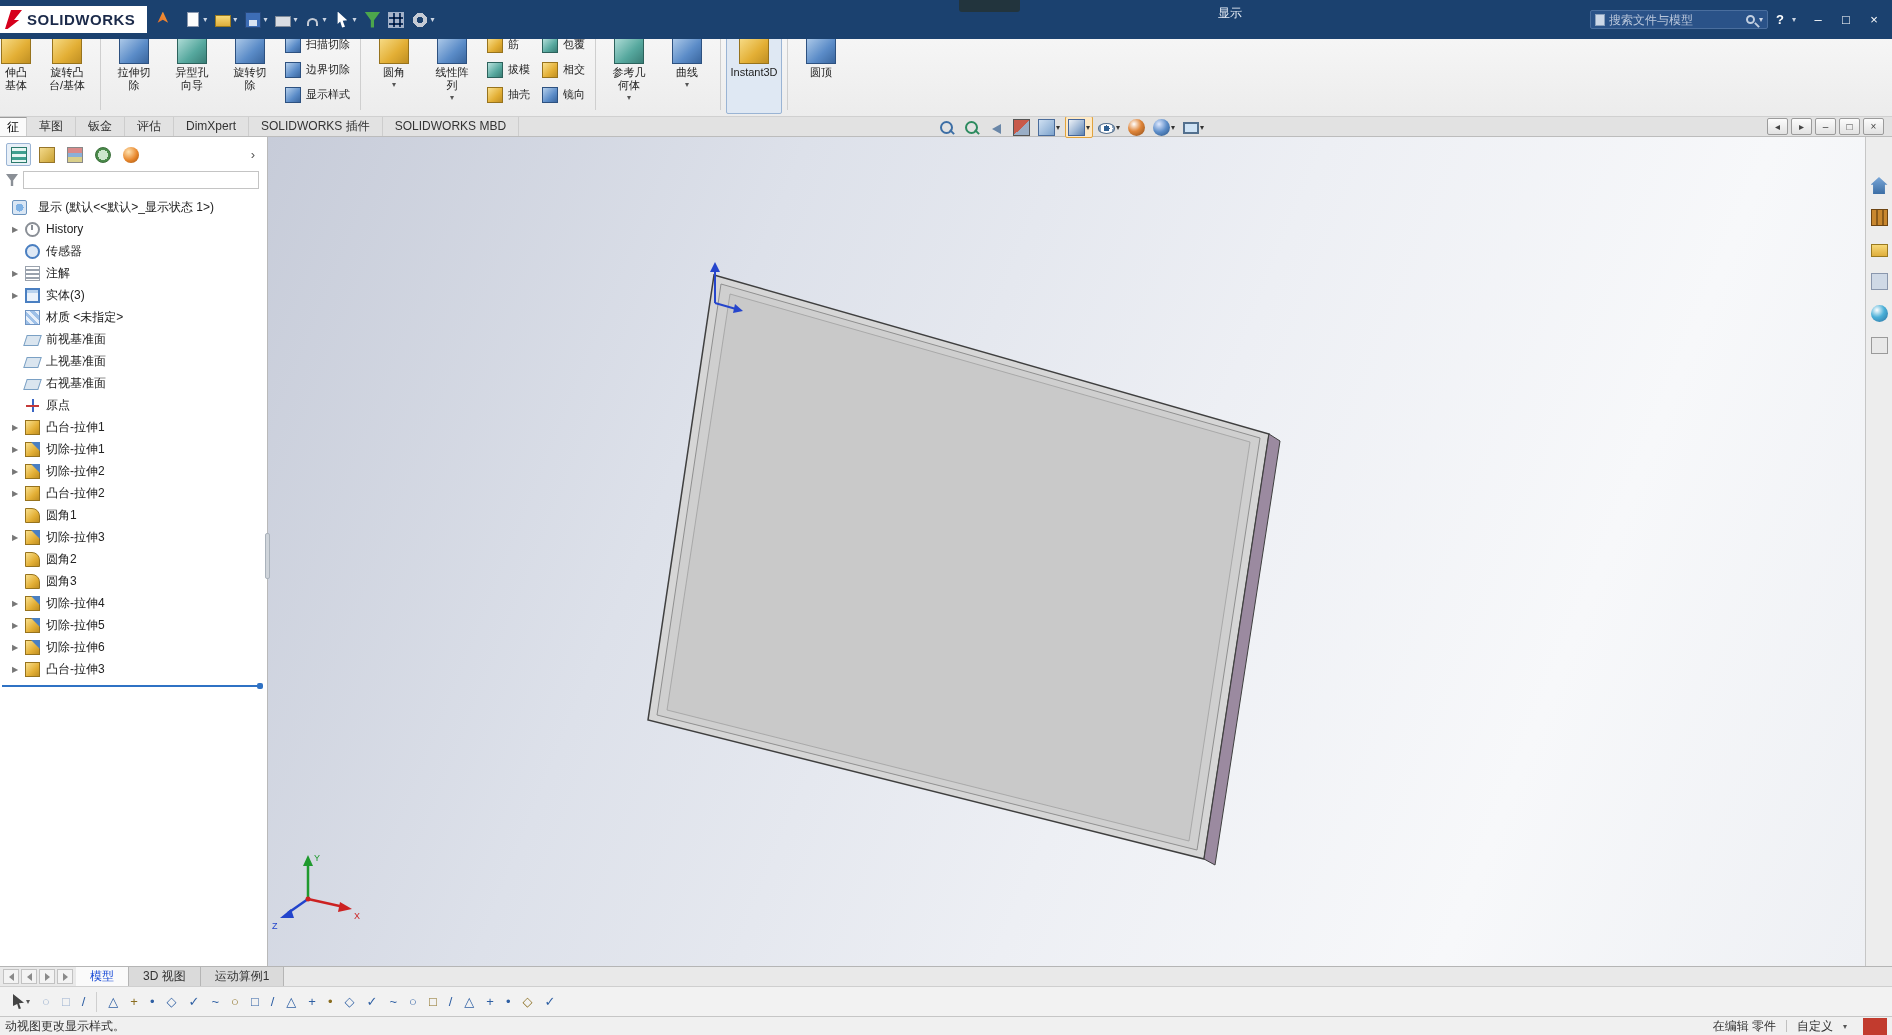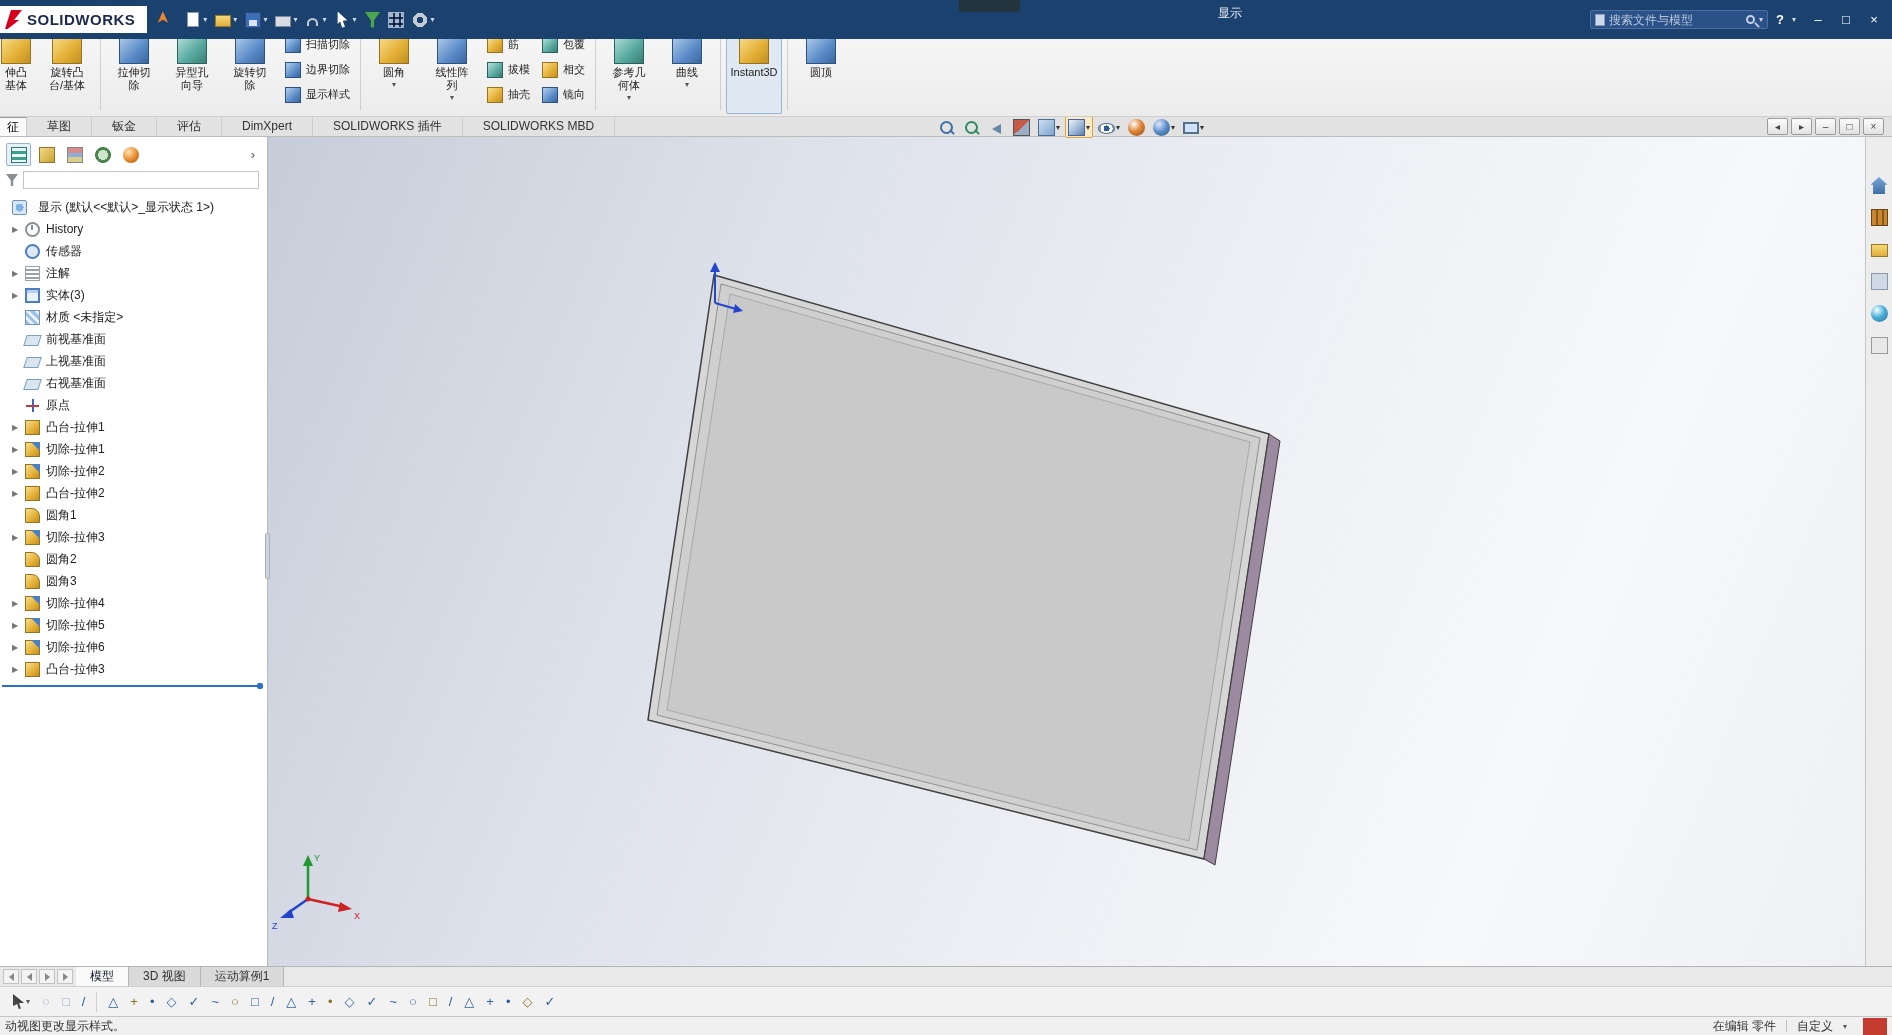--- a/index.html
+++ b/index.html
@@ -58,21 +58,21 @@
 .ric-teal{background:linear-gradient(135deg,#b9e2dd,#56a89e 60%,#3a7e76);border:1px solid #2c625c}
 .rlines{text-align:center;font-size:11px;line-height:13px;white-space:nowrap}
 .rdd{font-size:8px;color:#555;margin-top:1px}
 .rstack{display:flex;flex-direction:column;justify-content:flex-start;padding-top:4px;gap:4px}
 .rrow{display:flex;align-items:center;gap:5px;height:21px;padding:0 5px;border-radius:2px}
 .rrow-label{font-size:11px;white-space:nowrap}
 
 
 #tabstrip{position:absolute;left:0;top:117px;width:100%;height:20px;background:#e2e2e2;border-bottom:1px solid #bcbcbc;z-index:10}
 #cmdtabs{display:flex;height:100%}
-.ctab{padding:0 20px;line-height:19px;font-size:12px;color:#333;border-right:1px solid #cdcdcd;white-space:nowrap}
+.ctab{padding:0 12px;line-height:19px;font-size:12px;color:#333;border-right:1px solid #cdcdcd;white-space:nowrap}
 .ctab.active{background:#fafafa;border-top:1px solid #9a9a9a;color:#000;padding:0 7px}
 #headsup{position:absolute;left:935px;top:-1px;height:22px;display:flex;align-items:center;gap:2px}
 .hud-btn{display:flex;align-items:center;height:22px;padding:0 2px;border:1px solid transparent;border-radius:2px}
 .hud-hover{background:#fde9c6;border-color:#e2a33c}
 .hdd{font-size:8px;color:#333;margin-left:1px}
 .hshape{width:17px;height:17px;display:inline-block;position:relative}
 .h-magnifier::before{content:"";position:absolute;left:2px;top:2px;width:9px;height:9px;border:2px solid #3c6ea5;border-radius:50%}
 .h-magnifier::after{content:"";position:absolute;left:11px;top:12px;width:6px;height:2px;background:#3c6ea5;transform:rotate(45deg)}
 .h-magnifier-plus::before{content:"";position:absolute;left:2px;top:2px;width:9px;height:9px;border:2px solid #2c8a5f;border-radius:50%}
 .h-magnifier-plus::after{content:"";position:absolute;left:11px;top:12px;width:6px;height:2px;background:#2c8a5f;transform:rotate(45deg)}
@@ -148,21 +148,21 @@
 
 
 #bottombar{position:absolute;left:0;top:966px;width:100%;height:20px;background:#e9e9e9;border-top:1px solid #b5b5b5;display:flex;align-items:stretch;z-index:10}
 #tabscroll{display:flex;align-items:center;padding:0 3px;gap:2px}
 .tsbtn{width:16px;height:15px;background:#f3f3f3;border:1px solid #c2c2c2;display:flex;align-items:center;justify-content:center}
 .tsarrow{width:0;height:0;border-style:solid}
 .tsa-first,.tsa-prev{border-width:4px 5px 4px 0;border-color:transparent #8a8a8a transparent transparent}
 .tsa-next,.tsa-last{border-width:4px 0 4px 5px;border-color:transparent transparent transparent #8a8a8a}
 #btabs{display:flex;align-items:stretch}
 .btab{padding:0 14px;line-height:19px;background:#dadada;border-right:1px solid #b5b5b5;color:#333;white-space:nowrap}
-.btab.bactive{background:#fafafa;color:#0f172a}
+.btab.bactive{background:#fafafa;color:#1d4ed8}
 
 
 #sketchbar{position:absolute;left:0;top:986px;width:100%;height:30px;background:#f2f2f2;border-top:1px solid #cfcfcf;display:flex;align-items:center;padding-left:8px;gap:2px;z-index:10}
 #sketchtools{display:flex;align-items:center;gap:2px}
 .sk-btn{height:24px;display:flex;align-items:center;justify-content:center;padding:0 4px;border:1px solid transparent;border-radius:2px}
 .sk-g{color:#2e5fa3;font-size:13px;line-height:1}
 .sk-g.sk-alt{color:#8a6d1f}
 .sk-dim{opacity:.45}
 .sk-sep{width:1px;height:20px;background:#cfcfcf;margin:0 4px}
 .cursor-ic{width:11px;height:15px;background:#444;clip-path:polygon(0 0,100% 58%,55% 62%,72% 96%,52% 100%,38% 66%,0 80%)}

